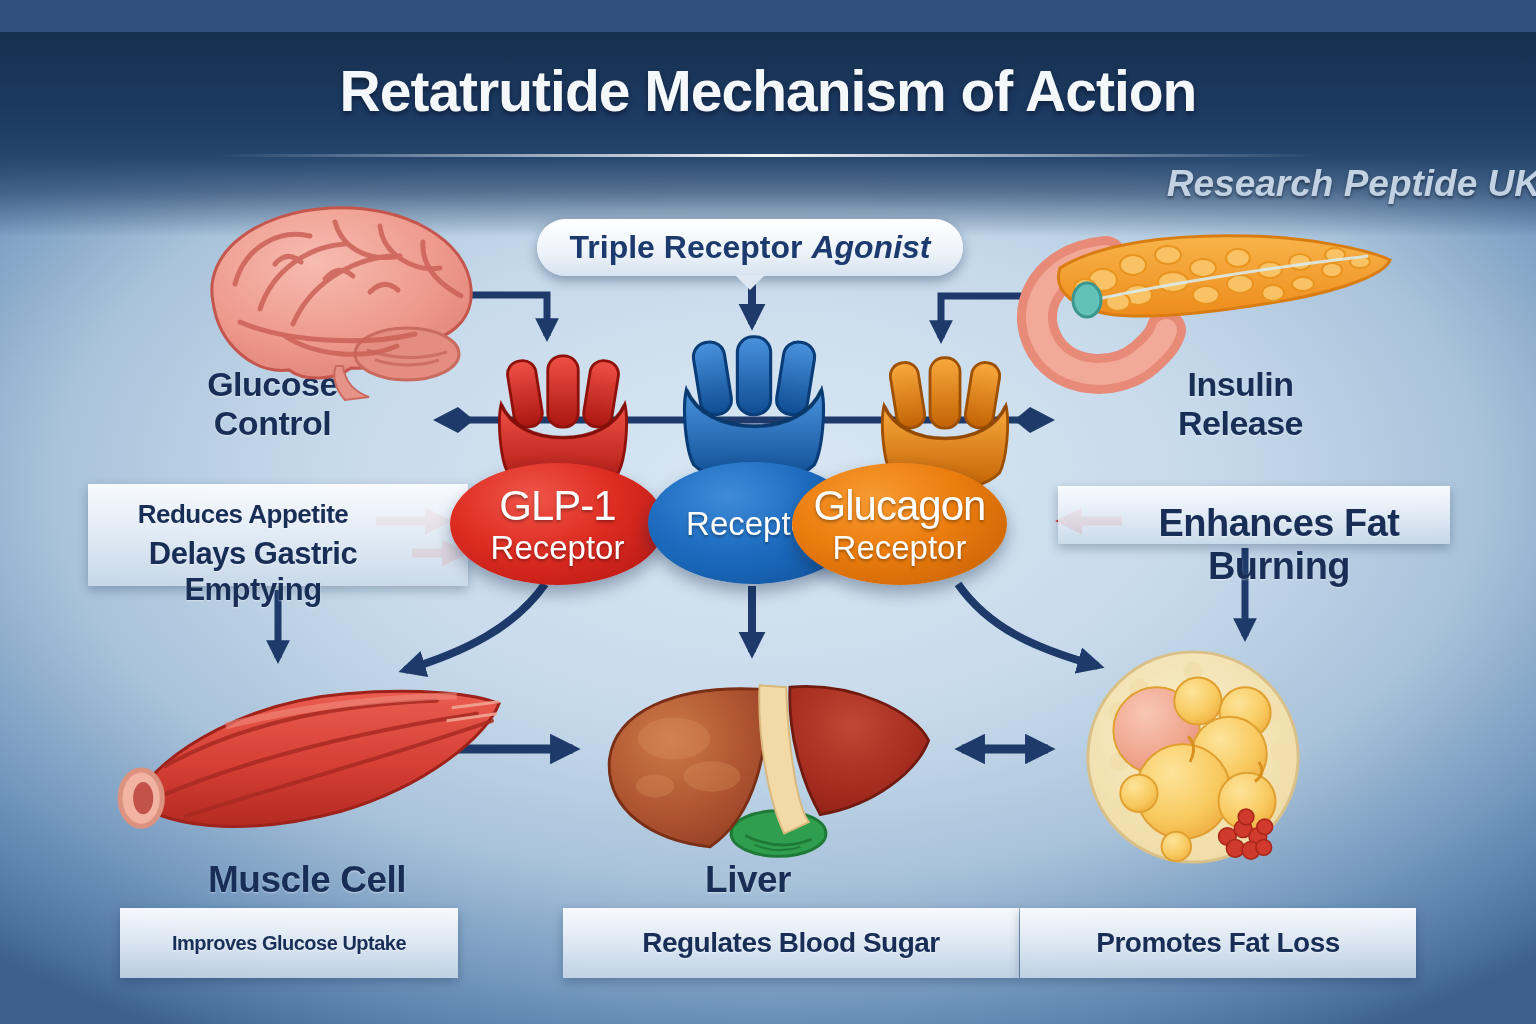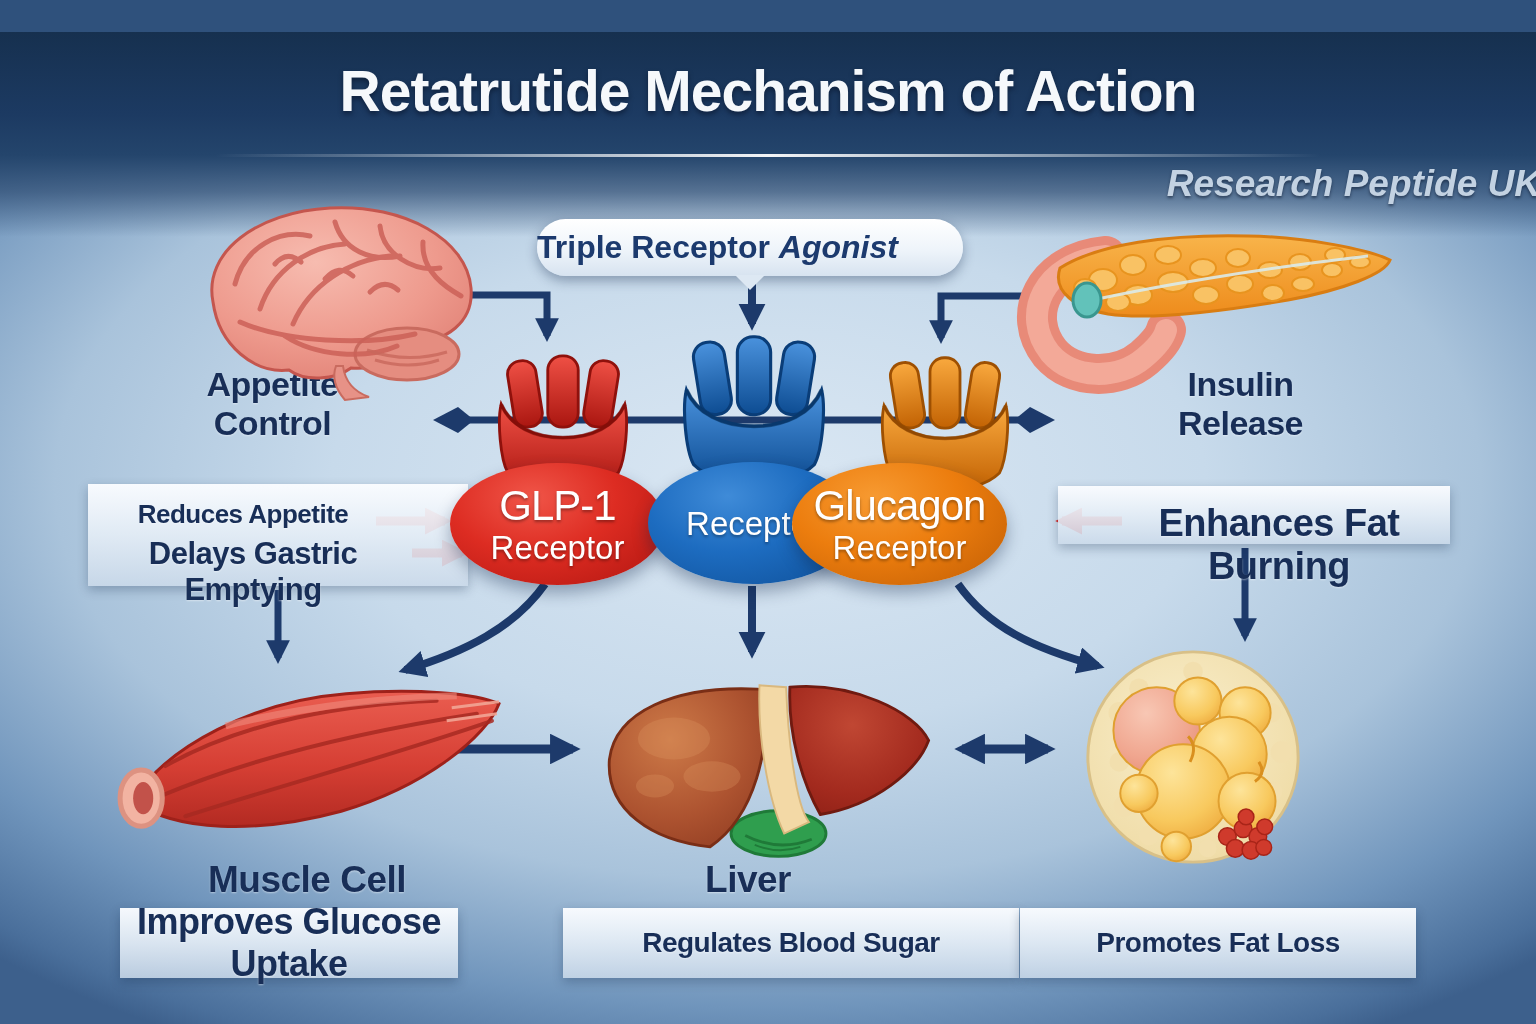--- a/index.html
+++ b/index.html
@@ -26,21 +26,21 @@
     background:linear-gradient(90deg, rgba(255,255,255,0), rgba(255,255,255,.95) 50%, rgba(255,255,255,0));
   }
   .subtitle {
     position:absolute; top:131px; left:5px; width:100%; text-align:right;
     font-size:37px; font-weight:700; color:#c3d2e2; text-shadow:0 2px 3px rgba(5,15,35,.5);font-style:italic;
   }
   .pill {
     position:absolute; left:537px; top:187px; width:426px; height:57px; border-radius:29px;
     background:linear-gradient(180deg,#ffffff 0%,#eef4fa 55%,#d7e3f0 100%);
     box-shadow:0 5px 12px rgba(15,35,70,.35);
-    text-align:left; line-height:57px; font-size:32px; font-weight:700; color:#1c3a6e;
+    text-align:center; line-height:57px; font-size:32px; font-weight:700; color:#1c3a6e;
   }
   .pill .pointer {
     position:absolute; left:50%; bottom:-14px; transform:translateX(-50%);
     width:0; height:0; border:15px solid transparent; border-top-color:#dde8f3; border-bottom:0;
   }
   .navyLabel {
     position:absolute; color:#182e57; font-weight:700; text-align:center;
     text-shadow:0 1px 2px rgba(255,255,255,.45); letter-spacing:-0.5px;
   }
   .oval {
@@ -139,21 +139,21 @@
         <path d="M140,95 q14,-16 28,-3"></path>
         <path d="M185,108 q14,-14 28,-2"></path>
       </g>
       <g stroke="#c9685c" stroke-width="3" fill="none" opacity="0.8">
         <path d="M182,166 q40,14 80,2"></path>
         <path d="M190,176 q34,10 64,0"></path>
       </g>
     </g>
   </svg>
   <div class="navyLabel" style="left:150px;top:333px;width:245px;font-size:34px;line-height:39px;">
-    <span style="display:block">Appetite</span>
+    <span style="display:block">Glucose</span>
     <span style="display:block">Control</span>
   </div>
 
   <svg class="abs z4" style="left:988px;top:178px" width="412" height="200" viewBox="0 0 412 200">
     <defs>
       <linearGradient id="pancG" x1="0" y1="0" x2="0" y2="1">
         <stop offset="0%" stop-color="#f8b44a"></stop>
           <stop offset="100%" stop-color="#ee8c1c"></stop>
       </linearGradient>
       <clipPath id="pclip">
@@ -372,21 +372,21 @@
         <circle cx="188" cy="186" r="8"></circle>
       <circle cx="169" cy="176" r="8"></circle>
         <circle cx="187" cy="207" r="8"></circle>
     </g>
   </svg>
 
   <div class="navyLabel z6" style="left:157px;top:827px;width:300px;font-size:37px;">Muscle Cell</div>
   <div class="navyLabel z6" style="left:598px;top:827px;width:300px;font-size:37px;">Liver</div>
 
   <div class="strip card" style="left:120px;top:876px;width:338px;height:70px;">
-    <span class="navyLabel" style="position:static;font-size:36px;">Improves Glucose Uptake</span>
+    <span class="navyLabel" style="position:static;font-size:20px;">Improves Glucose Uptake</span>
   </div>
   <div class="strip card" style="left:563px;top:876px;width:456px;height:70px;">
     <span class="navyLabel" style="position:static;font-size:28px;">Regulates Blood Sugar</span>
   </div>
   <div class="strip card" style="left:1020px;top:876px;width:396px;height:70px;">
     <span class="navyLabel" style="position:static;font-size:28px;">Promotes Fat Loss</span>
   </div>
 
 </div>
 

